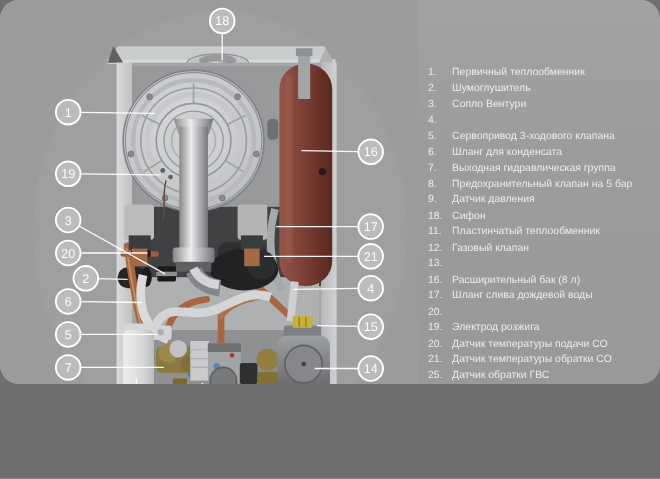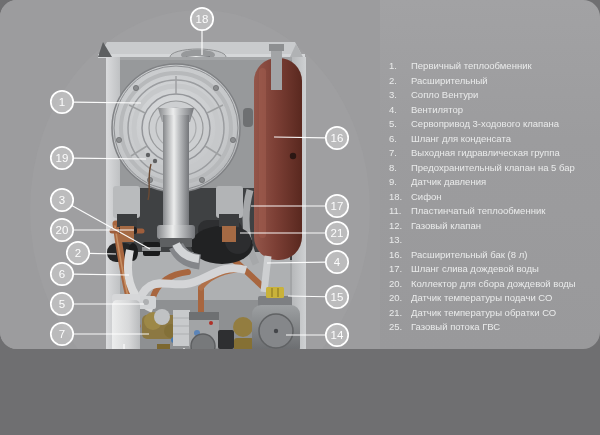--- a/index.html
+++ b/index.html
@@ -361,29 +361,28 @@
       </g>
   </svg>
 
   <div class="legend">
       <div class="row">
         <span class="n">1.</span>
         <span class="t">Первичный теплообменник</span>
       </div>
       <div class="row">
         <span class="n">2.</span>
-        <span class="t">Расширительный</span>
+        <span class="t">Шумоглушитель</span>
       </div>
       <div class="row">
         <span class="n">3.</span>
         <span class="t">Сопло Вентури</span>
       </div>
       <div class="row">
         <span class="n">4.</span>
-        <span class="t">Вентилятор</span>
       </div>
       <div class="row">
         <span class="n">5.</span>
         <span class="t">Сервопривод 3-ходового клапана</span>
       </div>
       <div class="row">
         <span class="n">6.</span>
         <span class="t">Шланг для конденсата</span>
       </div>
       <div class="row">
@@ -416,28 +415,31 @@
       <div class="row">
         <span class="n">16.</span>
         <span class="t">Расширительный бак (8 л)</span>
       </div>
       <div class="row">
         <span class="n">17.</span>
         <span class="t">Шланг слива дождевой воды</span>
       </div>
       <div class="row">
         <span class="n">20.</span>
-        <span class="t">Коллектор для сбора дождевой воды</span>
+      </div>
+      <div class="row">
+        <span class="n">19.</span>
+        <span class="t">Электрод розжига</span>
       </div>
       <div class="row">
         <span class="n">20.</span>
         <span class="t">Датчик температуры подачи СО</span>
       </div>
       <div class="row">
         <span class="n">21.</span>
         <span class="t">Датчик температуры обратки СО</span>
       </div>
       <div class="row">
         <span class="n">25.</span>
-        <span class="t">Газовый потока ГВС</span>
+        <span class="t">Датчик обратки ГВС</span>
       </div>
     </div>
 </div>
 
 </body></html>

